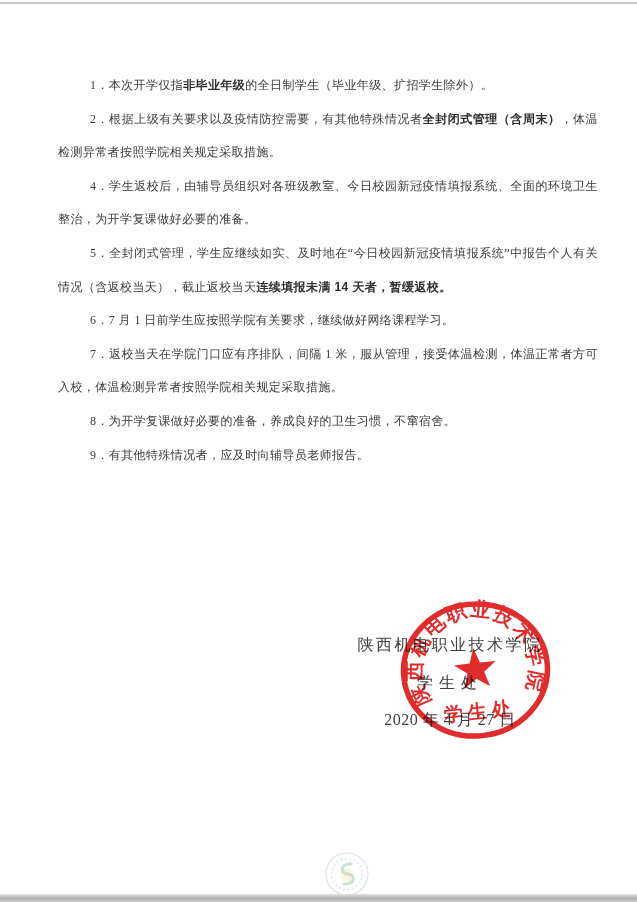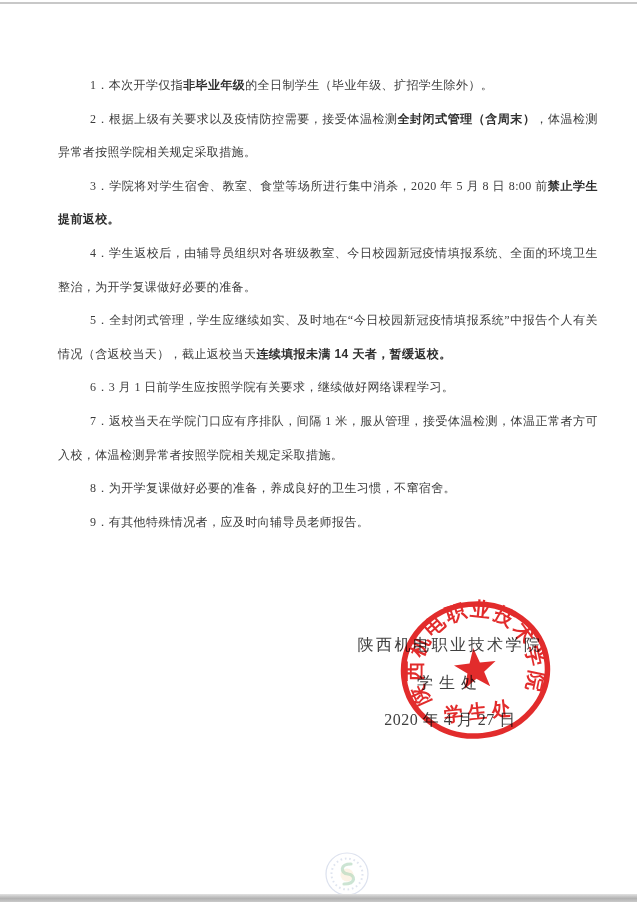--- a/index.html
+++ b/index.html
@@ -44,25 +44,24 @@
 </style>
 </head>
 <body>
 
 <div class="page">
 
   <div class="scan-edge-top"></div>
 
   <div class="body-text" id="body-paragraphs">
       <p><span>1．</span><span>本次开学仅指</span><span class="seg-b">非毕业年级</span><span>的全日制学生（毕业年级、扩招学生除外）。</span></p>
-      <p><span>2．</span><span>根据上级有关要求以及疫情防控需要，接受体温检测</span><span class="seg-b">全封闭式管理（含周末）</span><span>，体温检测异常者按照学院相关规定采取措施。</span></p>
-      <p><span>3．</span><span>学院将对学生宿舍、教室、食堂等场所进行集中消杀，2020 年 5 月 8 日 8:00 前</span><span class="seg-b">禁止学生提前返校。</span></p>
+      <p><span>2．</span><span>根据上级有关要求以及疫情防控需要，有其他特殊情况者</span><span class="seg-b">全封闭式管理（含周末）</span><span>，体温检测异常者按照学院相关规定采取措施。</span></p>
       <p><span>4．</span><span>学生返校后，由辅导员组织对各班级教室、今日校园新冠疫情填报系统、全面的环境卫生整治，为开学复课做好必要的准备。</span></p>
       <p><span>5．</span><span>全封闭式管理，学生应继续如实、及时地在“今日校园新冠疫情填报系统”中报告个人有关情况（含返校当天），截止返校当天</span><span class="seg-b">连续填报未满 14 天者，暂缓返校。</span></p>
-      <p><span>6．</span><span>3 月 1 日前学生应按照学院有关要求，继续做好网络课程学习。</span></p>
+      <p><span>6．</span><span>7 月 1 日前学生应按照学院有关要求，继续做好网络课程学习。</span></p>
       <p><span>7．</span><span>返校当天在学院门口应有序排队，间隔 1 米，服从管理，接受体温检测，体温正常者方可入校，体温检测异常者按照学院相关规定采取措施。</span></p>
       <p><span>8．</span><span>为开学复课做好必要的准备，养成良好的卫生习惯，不窜宿舍。</span></p>
       <p><span>9．</span><span>有其他特殊情况者，应及时向辅导员老师报告。</span></p>
     </div>
 
   <div class="signature">
     <div class="sig-line sig-org">陕西机电职业技术学院</div>
     <div class="sig-line sig-dept">学生处</div>
     <div class="sig-line sig-date">2020 年 4 月 27 日</div>
   </div>

